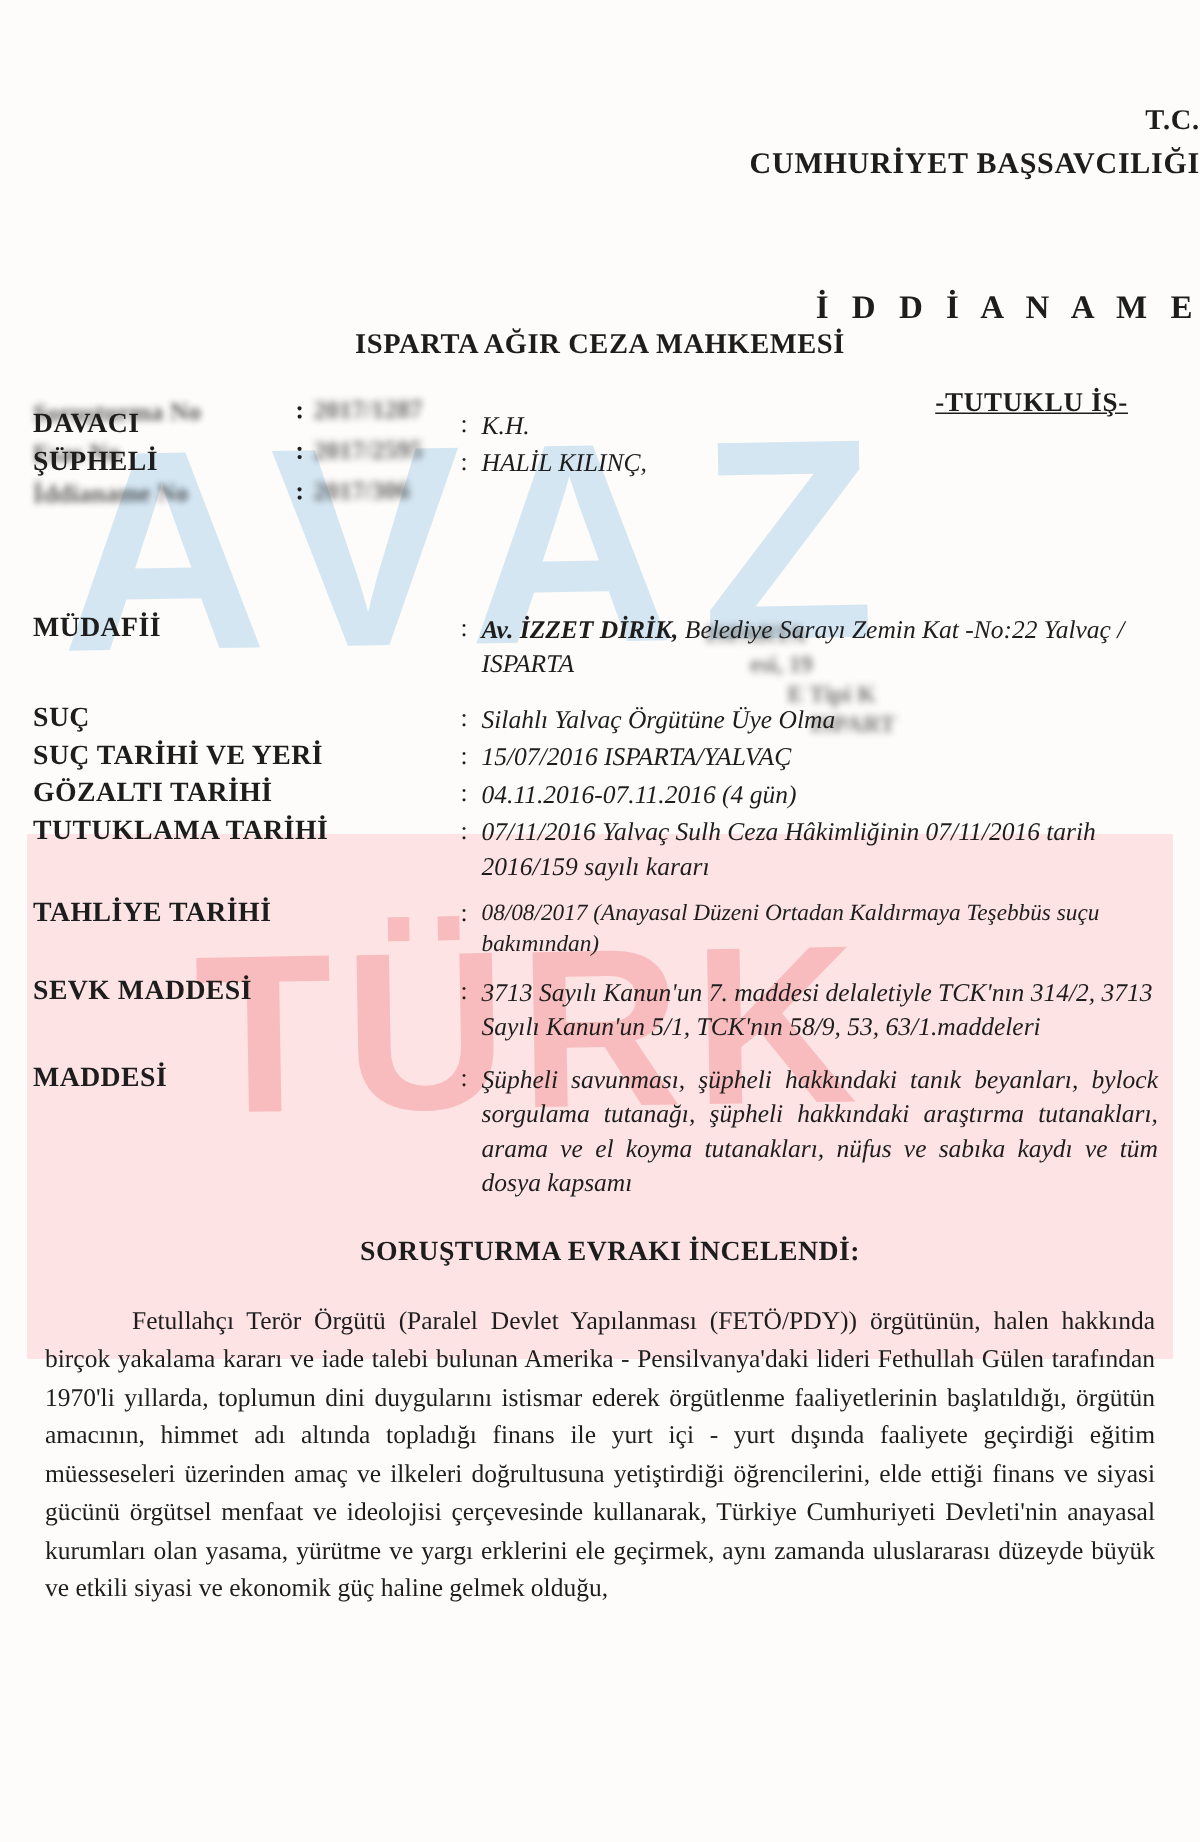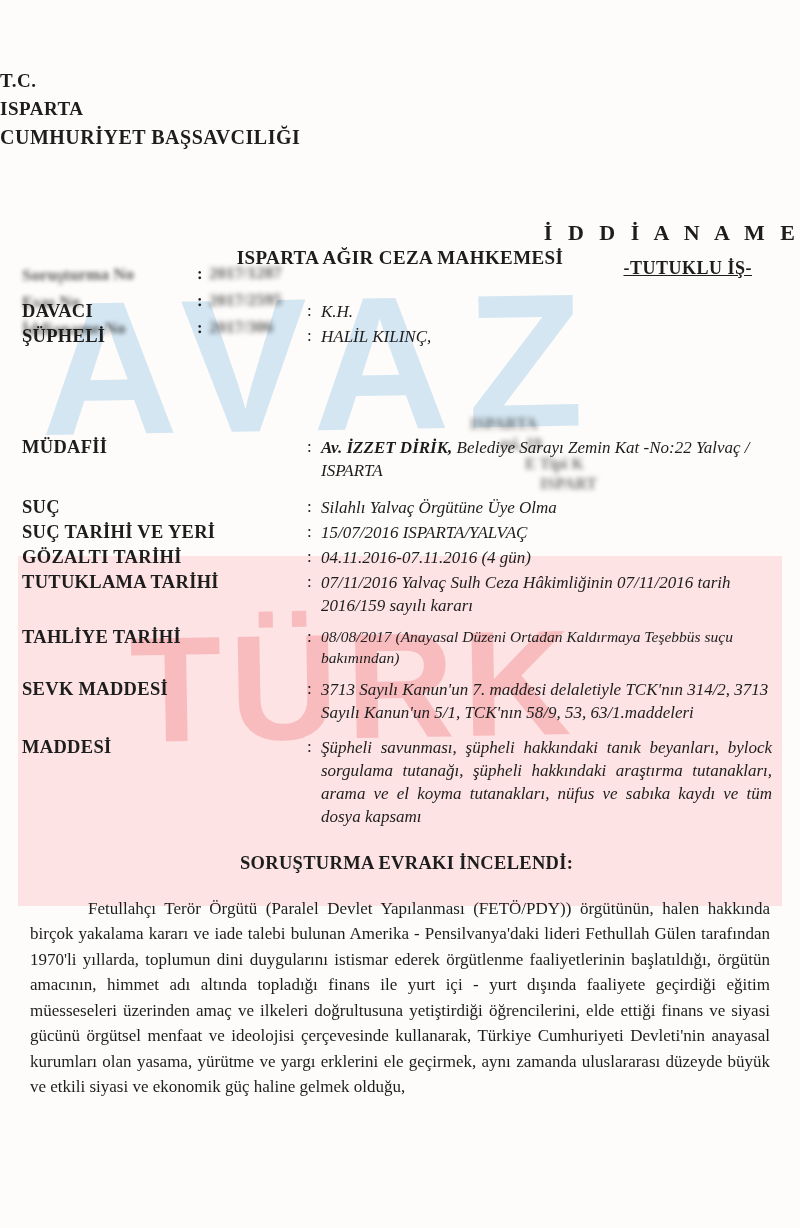--- a/index.html
+++ b/index.html
@@ -56,21 +56,21 @@
     pointer-events: none;
   }
 
   .content {
     position: relative;
     z-index: 3;
   }
 
   
   .hdr {
-    text-align: left;
+    text-align: right;
     font-weight: 700;
     letter-spacing: 0.5px;
   }
   .hdr-tc { margin-top: 70px; font-size: 19px; }
   .hdr-city { margin-top: 6px; font-size: 19px; }
   .hdr-office { margin-top: 6px; font-size: 20px; }
 
   .tutuklu {
     position: absolute;
     right: 48px;
@@ -198,21 +198,20 @@
 
 <div id="page">
 
   <div class="wm-blue">AVAZ</div>
   <div class="wm-red">TÜRK</div>
   <div class="pink-band"></div>
 
   <div class="content">
 
     <div class="hdr hdr-tc">T.C.</div>
-    <div class="hdr hdr-city">ISPARTA</div>
     <div class="hdr hdr-office">CUMHURİYET BAŞSAVCILIĞI</div>
 
     <div class="tutuklu">-TUTUKLU  İŞ-</div>
 
     <div class="casebox">
       <div class="caserow">
         <span class="caselabel">Soruşturma No</span>
         <span class="casecolon">:</span>
         <span class="casevalue">2017/1287</span>
       </div>

